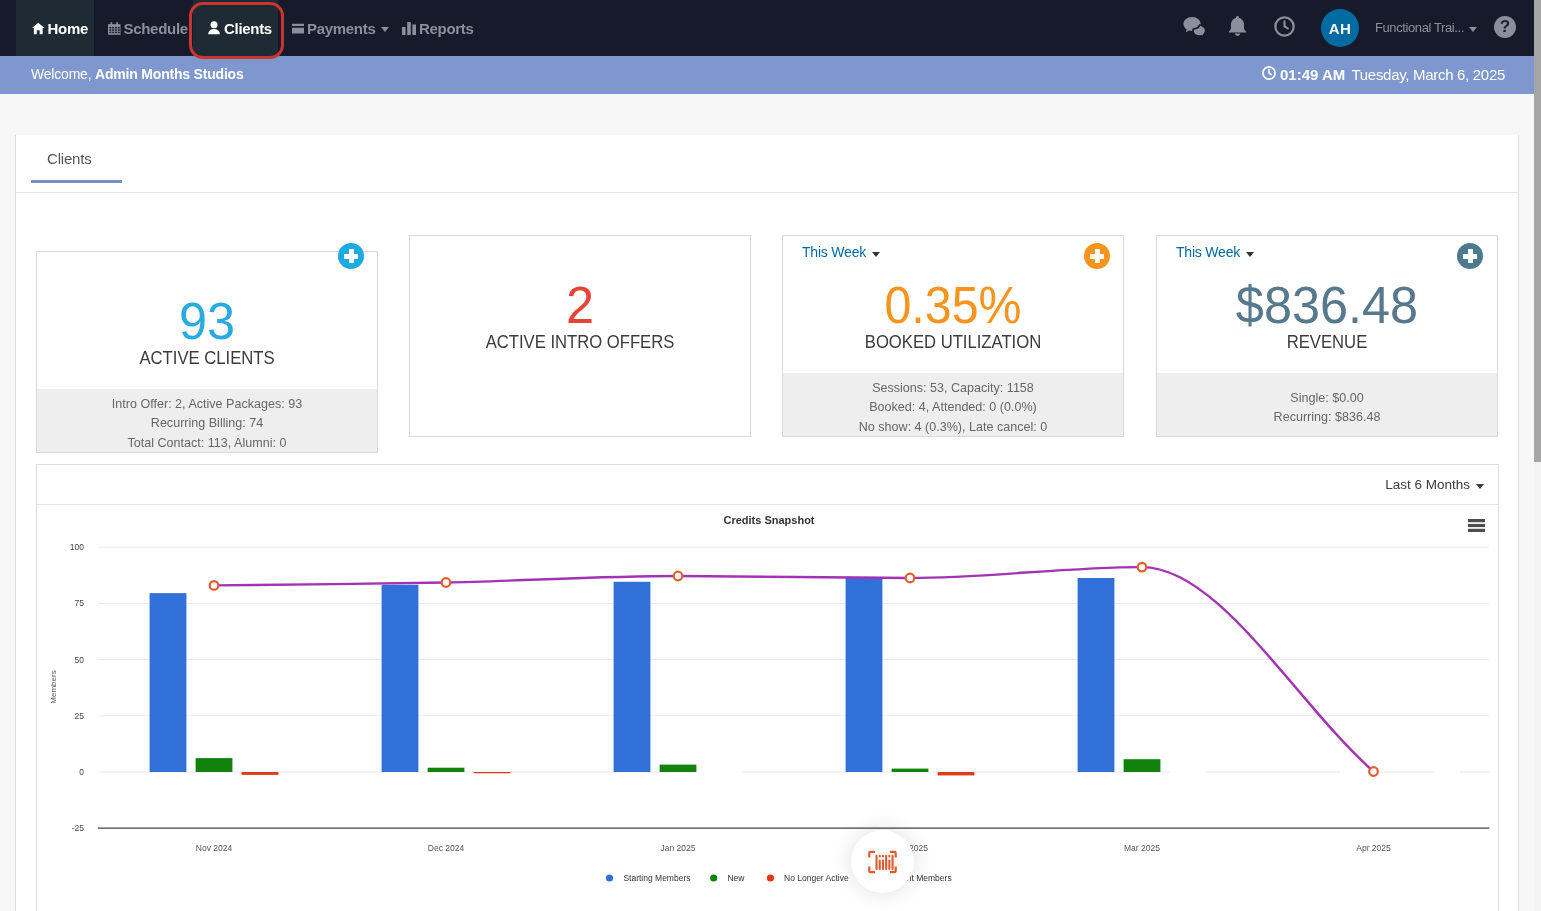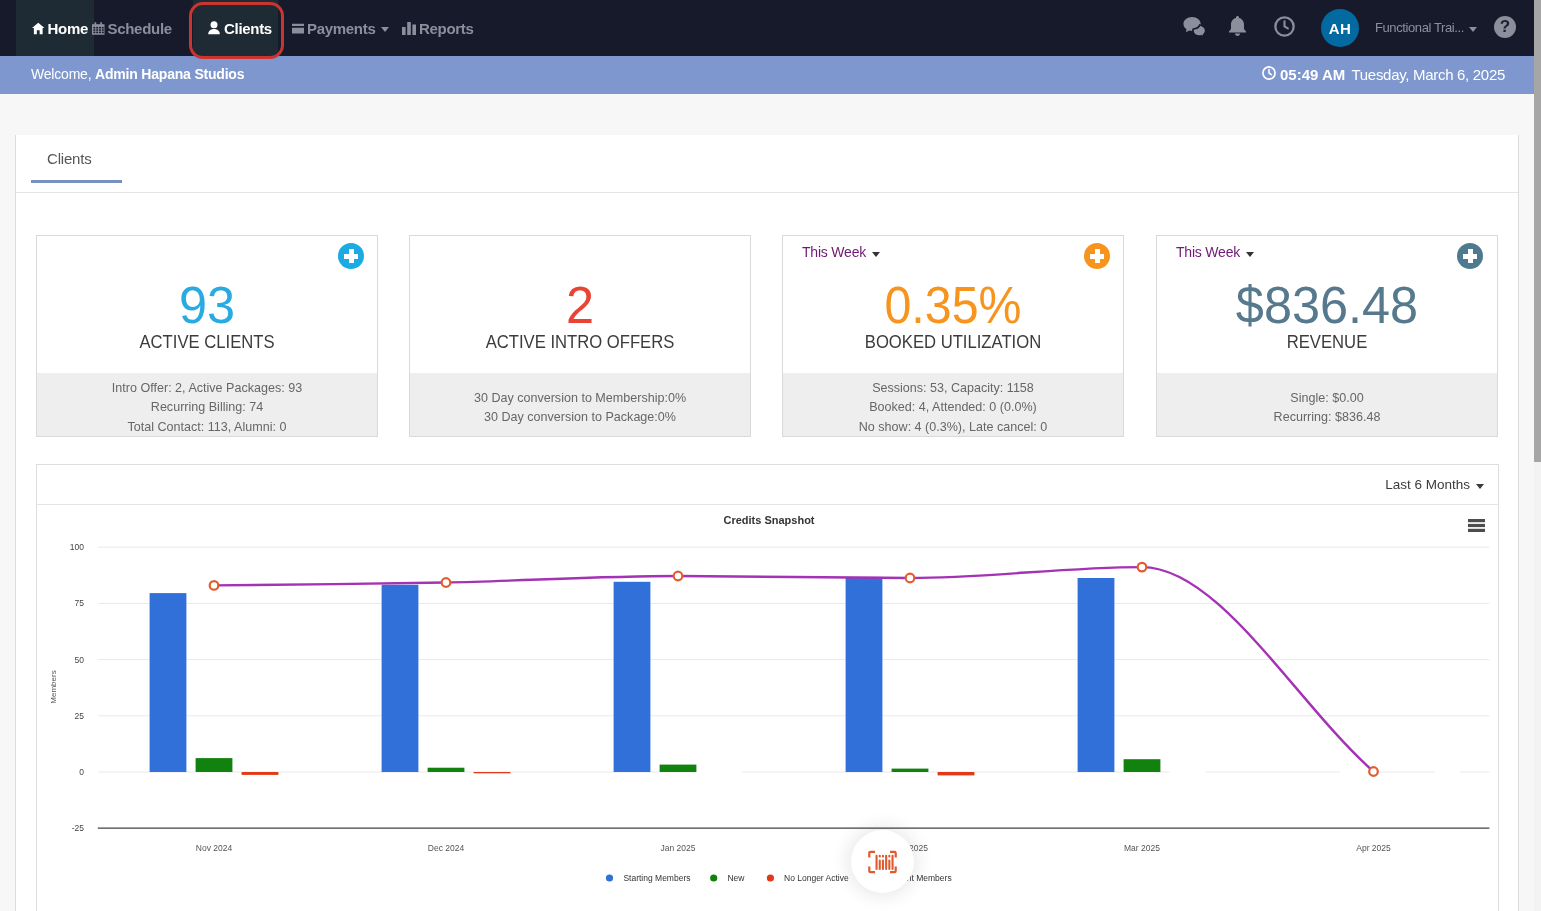--- a/index.html
+++ b/index.html
@@ -36,21 +36,21 @@
   text-align:center; font-size:52px; transform:scaleX(0.97); }
 .cardlabel { position:absolute; left:0; width:100%; top:95px; text-align:center;
   font-size:18.5px; color:#3c3c3c; transform:scaleX(0.9); }
 .cardfoot { position:absolute; left:0; bottom:0; width:100%; height:63px; background:#eee;
   font-size:13.5px; color:#666; text-align:center; display:flex; flex-direction:column;
   justify-content:center; padding-top:5px; }
 .cardfoot div { line-height:19.5px; transform:scaleX(0.93); }
 .plus { position:absolute; top:243px; width:26px; height:26px; border-radius:50%; }
 .plus:before { content:""; position:absolute; left:6px; top:10.5px; width:14px; height:5px; background:#fff; }
 .plus:after { content:""; position:absolute; left:10.5px; top:6px; width:5px; height:14px; background:#fff; }
-.thisweek { position:absolute; top:244px; font-size:14px; color:#701a75; letter-spacing:-0.2px; }
+.thisweek { position:absolute; top:244px; font-size:14px; color:#0369a1; letter-spacing:-0.2px; }
 .caret { display:inline-block; width:0; height:0; border-left:4.5px solid transparent;
   border-right:4.5px solid transparent; border-top:5px solid #333; vertical-align:middle;
   margin-left:6px; margin-top:2px; }
 
 
 #chartcard { position:absolute; left:36px; top:464px; width:1463px; height:450px;
   background:#fff; border:1px solid #ddd; }
 #charthead { position:absolute; left:0; top:0; width:100%; height:40px; border-bottom:1px solid #e4e4e4; }
 #last6 { position:absolute; right:14px; top:12px; font-size:13.5px; color:#3c3c3c; }
 #spinner { position:absolute; left:851px; top:830px; width:63px; height:63px; background:#fff;
@@ -64,21 +64,21 @@
 </head>
 <body>
 <div id="page">
 
   <div id="nav"></div>
   <div class="navitem navactive" style="left:16px; width:78px; padding-left:16px;">
     <svg width="12.5" height="13" viewBox="0 0 16 15" fill="#fff">
         <path d="M8 0 L16 7 L13.6 7 L13.6 15 L9.8 15 L9.8 9.6 L6.2 9.6 L6.2 15 L2.4 15 L2.4 7 L0 7 Z"></path>
       </svg>
     Home</div>
-  <div class="navitem" style="left:92px;justify-content:center;">
+  <div class="navitem" style="left:108px;justify-content:center;">
     <svg width="12.5" height="13" viewBox="0 0 16 16">
         <g fill="#8b8f9b">
           <rect x="0" y="2.5" width="16" height="13.5"></rect>
           <rect x="3.2" y="0" width="2.2" height="3.5"></rect>
           <rect x="10.6" y="0" width="2.2" height="3.5"></rect>
         </g>
         <g fill="#171a2b">
           <rect x="1.8" y="6" width="2.4" height="2"></rect>
           <rect x="5.4" y="6" width="2.4" height="2"></rect>
           <rect x="9" y="6" width="2.4" height="2"></rect>
@@ -124,51 +124,47 @@
     <circle cx="11" cy="11" r="9.6" fill="none" stroke="#8b8f9b" stroke-width="2.4"></circle>
     <path d="M11 5.5 L11 11 L14.5 13" fill="none" stroke="#8b8f9b" stroke-width="2.2" stroke-linecap="round"></path>
     </svg>
   <div class="abs" style="left:1321px; top:9px; width:38px; height:38px; border-radius:50%; background:#0369a1; color:#fff; font-size:15px; font-weight:700; display:flex; align-items:center; justify-content:center; letter-spacing:0.3px;">AH</div>
   <div class="abs" style="left:1375px; top:19.5px; color:#8b8f9b; font-size:13px; letter-spacing:-0.4px;">Functional Trai...<span class="caret" style="border-top-color:#8b8f9b; margin-left:5px;"></span></div>
   <div class="abs" style="left:1494px; top:16px; width:22px; height:22px; border-radius:50%; background:#8b8f9b; color:#1b1f31; font-size:17px; font-weight:700; display:flex; align-items:center; justify-content:center;">?</div>
   <div id="sbar"></div>
     <div id="sthumb"></div>
 
   <div id="welcome"></div>
-  <div class="abs" style="left:31px; top:66px; color:#fff; font-size:14px; letter-spacing:-0.2px;">Welcome, <b>Admin Hapana Studios</b></div>
+  <div class="abs" style="left:31px; top:66px; color:#fff; font-size:14px; letter-spacing:-0.2px;">Welcome, <b>Admin Months Studios</b></div>
   <svg class="abs" style="left:1262px; top:66px;" width="14" height="14" viewBox="0 0 18 18">
     <circle cx="9" cy="9" r="7.8" fill="none" stroke="#fff" stroke-width="2.2"></circle>
     <path d="M9 4.5 L9 9 L12 11" fill="none" stroke="#fff" stroke-width="2" stroke-linecap="round"></path>
     </svg>
-  <div class="abs" style="left:1280px; top:65.5px; color:#fff; font-size:15px; font-weight:700;">05:49 AM</div>
+  <div class="abs" style="left:1280px; top:65.5px; color:#fff; font-size:15px; font-weight:700;">01:49 AM</div>
   <div class="abs" style="right:36px; top:65.5px; color:#fff; font-size:15px; letter-spacing:-0.3px; white-space:nowrap;">Tuesday, March 6, 2025</div>
 
   <div id="panel"></div>
   <div id="tabs"></div>
   <div id="snaptext">Clients</div>
   <div id="snapline"></div>
 
-  <div class="card" style="left:36px;">
+  <div class="card" style="left:36px;margin-top:16px;">
     <div class="cardnum" style="color:#29abe2;">93</div>
     <div class="cardlabel">ACTIVE CLIENTS</div>
     <div class="cardfoot">
         <div>Intro Offer: 2, Active Packages: 93</div>
         <div>Recurring Billing: 74</div>
         <div>Total Contact: 113, Alumni: 0</div>
       </div>
   </div>
   <div class="plus" style="left:338px; background:#1baae1;"></div>
 
   <div class="card" style="left:409px;">
     <div class="cardnum" style="color:#e94334;">2</div>
     <div class="cardlabel">ACTIVE INTRO OFFERS</div>
-    <div class="cardfoot">
-        <div>30 Day conversion to Membership:0%</div>
-        <div>30 Day conversion to Package:0%</div>
-      </div>
   </div>
 
   <div class="card" style="left:782px;">
     <div class="cardnum" style="color:#f7941e; transform:scaleX(0.93);">0.35%</div>
     <div class="cardlabel">BOOKED UTILIZATION</div>
     <div class="cardfoot">
         <div>Sessions: 53, Capacity: 1158</div>
         <div>Booked: 4, Attended: 0 (0.0%)</div>
         <div>No show: 4 (0.3%), Late cancel: 0</div>
       </div>

